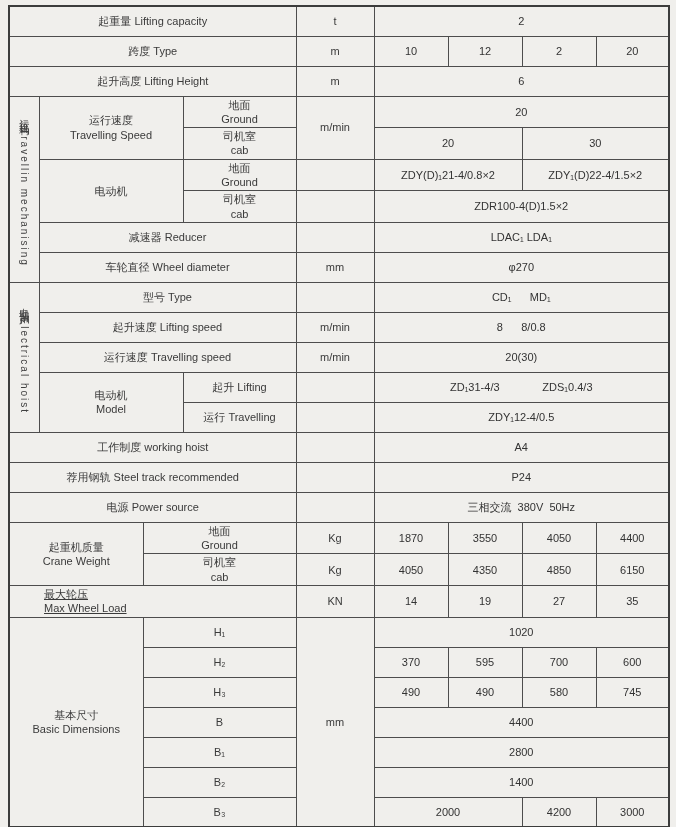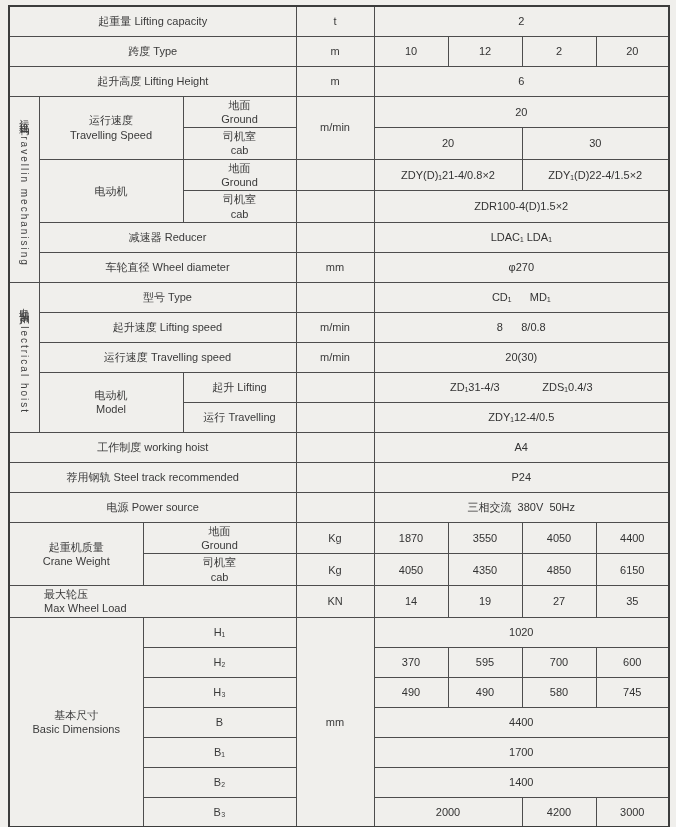--- a/index.html
+++ b/index.html
@@ -32,21 +32,21 @@
   td.sidebar{
     writing-mode:vertical-lr;
     text-orientation:mixed;
     font-size:10px;
     letter-spacing:2px;
     padding:5px 0;
   }
   td.label, td.sub{color:#3a3a3a;}
   td.unit{color:#3a3a3a;}
   td.value{color:#333;}
-  td.left{text-align:left;padding-left:34px;}
+  td.left{text-align:left;padding-left:34px;text-decoration:underline;}
 </style>
 </head>
 <body>
 
 <table class="spec">
   <colgroup>
       <col style="width: 30px;">
       <col style="width: 104px;">
       <col style="width: 40px;">
       <col style="width: 113px;">
@@ -206,21 +206,21 @@
         <td class="value">490</td>
         <td class="value">580</td>
         <td class="value">745</td>
       </tr>
       <tr>
         <td colspan="2" class="sub">B</td>
         <td colspan="4" class="value">4400</td>
       </tr>
       <tr>
         <td colspan="2" class="sub">B₁</td>
-        <td colspan="4" class="value">1700</td>
+        <td colspan="4" class="value">2800</td>
       </tr>
       <tr>
         <td colspan="2" class="sub">B₂</td>
         <td colspan="4" class="value">1400</td>
       </tr>
       <tr>
         <td colspan="2" class="sub">B₃</td>
         <td colspan="2" class="value">2000</td>
         <td class="value">4200</td>
         <td class="value">3000</td>

